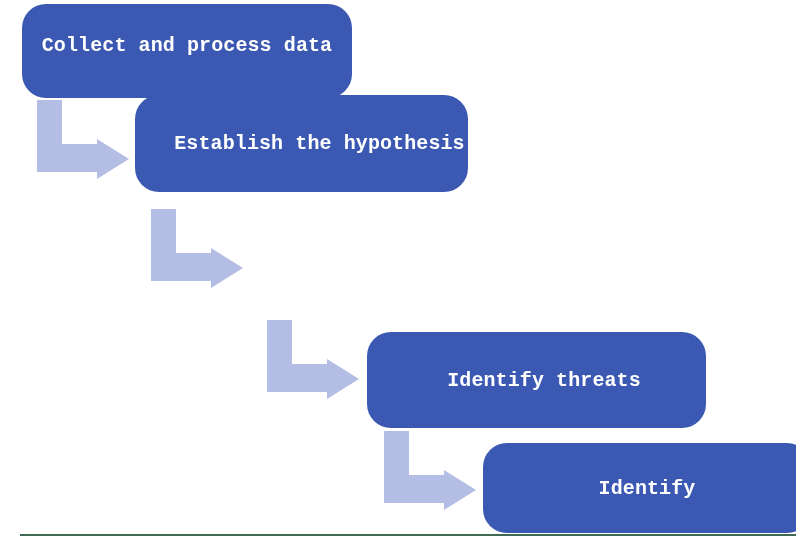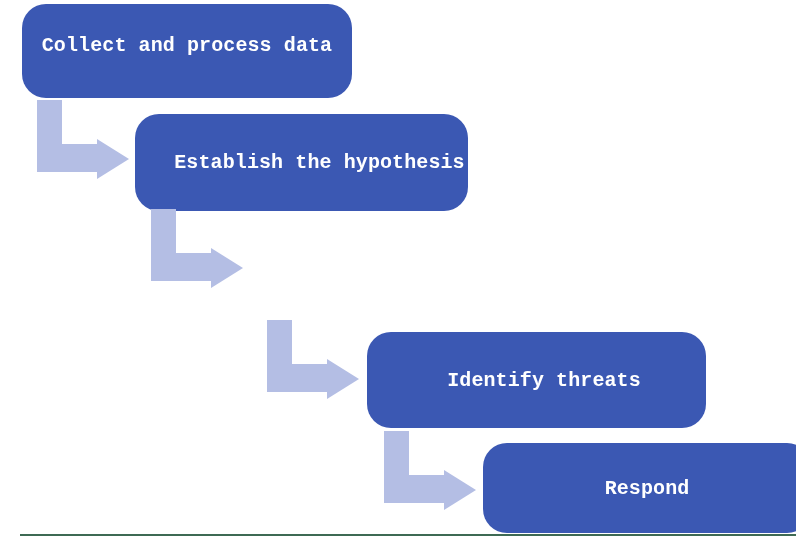--- a/index.html
+++ b/index.html
@@ -28,21 +28,21 @@
     align-items: center;
     justify-content: center;
     color: var(--box-text);
     font-weight: bold;
     font-size: 20px;
     letter-spacing: 0.1px;
     text-align: center;
   }
   .box1 { left: 2px;   top: 4px;   width: 330px; height: 94px; }
   .box1 .step-label { position: relative; top: -6px; }
-  .box2 { left: 115px; top: 114px; width: 333px; height: 97px; padding-left: 36px; }
+  .box2 { left: 115px; top: 95px; width: 333px; height: 97px; padding-left: 36px; }
   .box3 { left: 230px; top: 221px; width: 333px; height: 97px; }
   .box4 { left: 347px; top: 332px; width: 339px; height: 96px; padding-left: 15px; }
   .box5 { left: 463px; top: 443px; width: 328px; height: 90px; }
 
   .arrow { position: absolute; width: 92px; height: 79px; }
   .arrow polygon { fill: var(--arrow-fill); }
   .arrow1 { left: 17px;  top: 100px; }
   .arrow2 { left: 131px; top: 209px; }
   .arrow3 { left: 247px; top: 320px; }
   .arrow4 { left: 364px; top: 431px; }
@@ -84,18 +84,18 @@
 
   <div class="step box4">
     <span class="step-label">Identify threats</span>
   </div>
 
   <svg class="arrow arrow4" viewBox="0 0 92 79" aria-hidden="true">
     <polygon points="0,0 25,0 25,44 60,44 60,39 92,59 60,79 60,72 0,72"></polygon>
   </svg>
 
   <div class="step box5">
-    <span class="step-label">Respond</span>
+    <span class="step-label">Identify</span>
   </div>
 
   <div class="bottom-line"></div>
 
 </div>
 
 </body></html>

